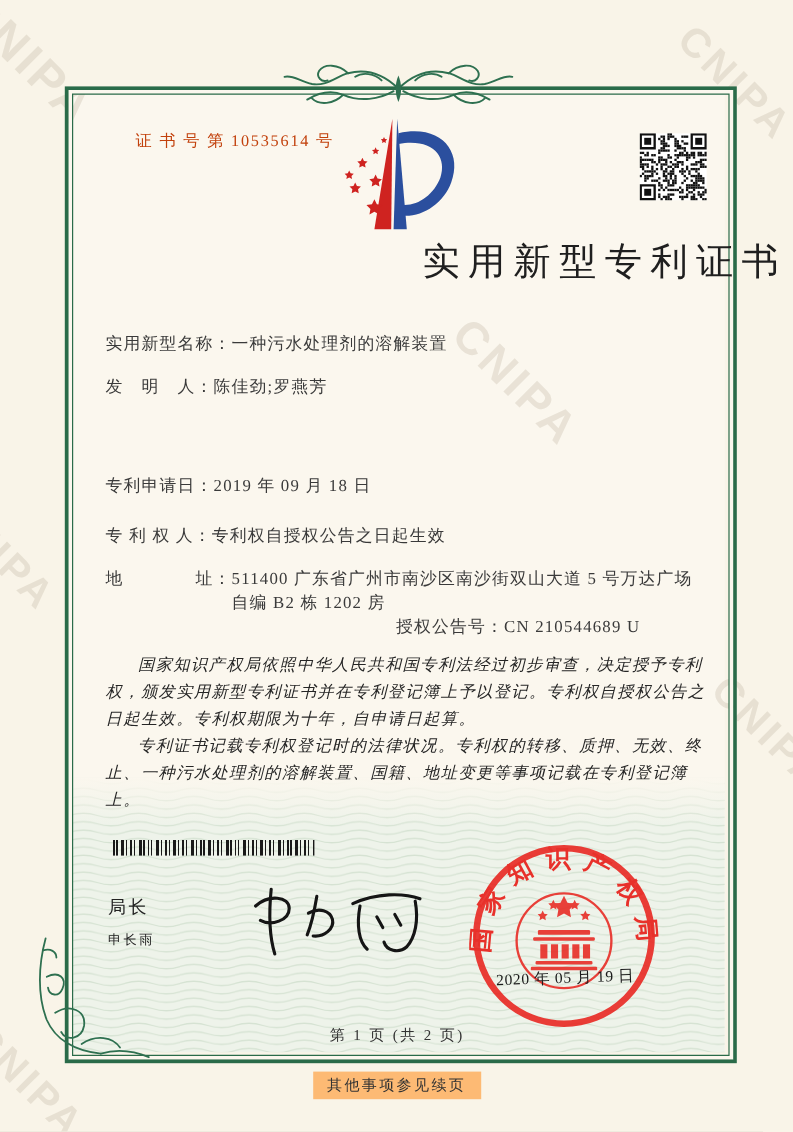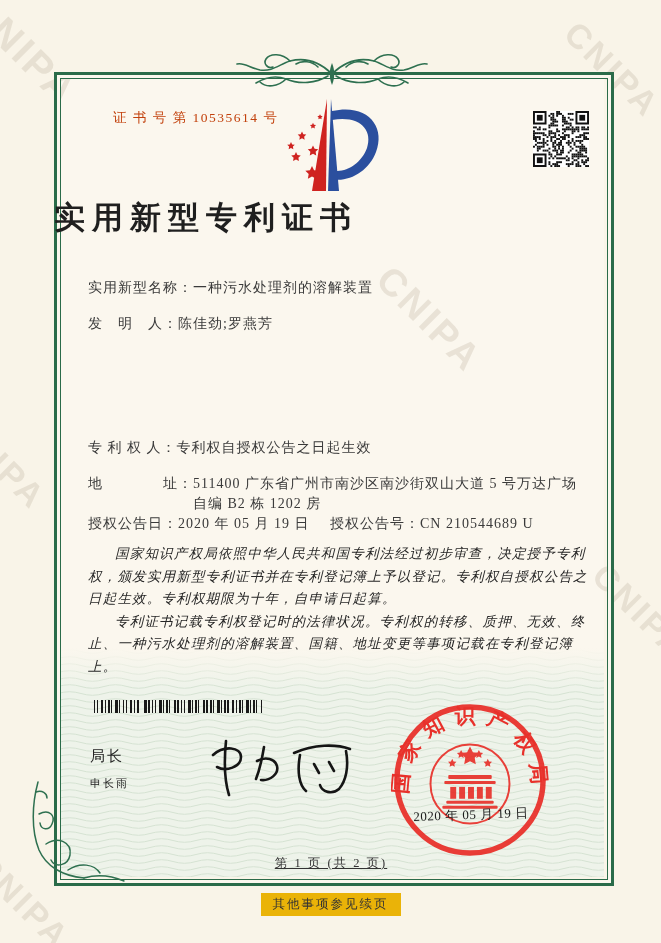--- a/index.html
+++ b/index.html
@@ -27,22 +27,22 @@
   .band{position:absolute;left:58px;top:648px;width:546px;height:229px;z-index:1;}
   .band-fade{position:absolute;left:58px;top:648px;width:546px;height:40px;z-index:1;
     background:linear-gradient(#fbf7ee, rgba(251,247,238,0));}
   
   .orn{z-index:3;}
   
   .certno{left:84px;top:109px;font-size:13.5px;letter-spacing:1.5px;color:#c2410c;z-index:4;margin-left:29px;}
   .logo{left:272px;top:92px;z-index:4;}
   .qr{left:533px;top:111px;z-index:4;}
   .title{
-    left:54px;top:197px;width:602px;text-align:left;z-index:4;
-    font-size:31px;font-weight:bold;letter-spacing:7px;color:#1f1f1f;
+    left:54px;top:197px;width:602px;text-align:right;z-index:4;
+    font-size:31px;font-weight:normal;letter-spacing:7px;color:#1f1f1f;
   }
   
   .field{left:88px;z-index:4;font-size:14px;letter-spacing:1px;color:#3a3a3a;line-height:20px;white-space:nowrap;}
   .field .lbl{color:#3a3a3a;}
   .addr-wrap{display:inline-block;vertical-align:top;white-space:normal;width:412px;}
   .grant-no{left:330px;}
   
   .paras{left:88px;top:543px;width:504px;z-index:4;font-size:13.5px;line-height:22.5px;
     letter-spacing:1.2px;color:#262626;font-style:italic;}
   .paras p{margin:0;text-indent:2em;}
@@ -58,23 +58,23 @@
   .issuer-title{left:90px;top:747px;font-size:15px;letter-spacing:2px;color:#222;z-index:4;}
   .issuer-name{left:90px;top:776px;font-size:11px;letter-spacing:2px;color:#222;z-index:4;}
   .sig{left:196px;top:731px;z-index:4;}
   
   .seal{left:391px;top:701px;z-index:5;opacity:0.93;}
   .seal-date{
     left:396px;top:806px;width:150px;text-align:center;z-index:6;
     font-size:13px;letter-spacing:0.5px;color:#1b1b1b;transform:rotate(-2deg);
   }
   .pagination{left:54px;top:855px;width:554px;text-align:center;font-size:12.5px;
-    letter-spacing:2px;color:#333;z-index:4;text-decoration:underline;}
+    letter-spacing:2px;color:#333;z-index:4;}
   .footer-note{left:0;top:893px;width:661px;text-align:center;z-index:4;}
-  .footer-note span{display:inline-block;background:#eab308;padding:3px 12px;
+  .footer-note span{display:inline-block;background:#fdba74;padding:3px 12px;
     font-size:12.5px;letter-spacing:2px;color:#333;}
 </style>
 </head>
 <body>
 
 <div class="page">
 
   <div class="inner-bg"></div>
 
   <svg class="abs band" width="546" height="229">
@@ -459,28 +459,28 @@
   </svg>
 
   <div class="abs title">实用新型专利证书</div>
 
   <div class="abs field" style="top:278px;">
     <span class="lbl">实用新型名称：</span><span>一种污水处理剂的溶解装置</span>
   </div>
   <div class="abs field" style="top:314px;">
     <span class="lbl">发　明　人：</span><span>陈佳劲;罗燕芳</span>
   </div>
+  <div class="abs field" style="top:396px;">
+    <span class="lbl">专利申请日：</span><span>2019 年 09 月 18 日</span>
+  </div>
   <div class="abs field" style="top:438px;">
     <span class="lbl">专 利 权 人：</span><span>专利权自授权公告之日起生效</span>
   </div>
   <div class="abs field" style="top:474px;">
     <span class="lbl">地　　　　址：</span><span class="addr-wrap"><span>511400 广东省广州市南沙区南沙街双山大道 5 号万达广场</span><br><span>自编 B2 栋 1202 房</span></span>
-  </div>
-  <div class="abs field" style="top:514px;">
-    <span class="lbl">授权公告日：</span><span>2020 年 05 月 19 日</span>
   </div>
   <div class="abs field grant-no" style="top:514px;">
     <span class="lbl">授权公告号：</span><span>CN 210544689 U</span>
   </div>
 
   <div class="abs paras">
     <p>国家知识产权局依照中华人民共和国专利法经过初步审查，决定授予专利权，颁发实用新型专利证书并在专利登记簿上予以登记。专利权自授权公告之日起生效。专利权期限为十年，自申请日起算。</p>
     <p>专利证书记载专利权登记时的法律状况。专利权的转移、质押、无效、终止、一种污水处理剂的溶解装置、国籍、地址变更等事项记载在专利登记簿上。</p>
   </div>
 

